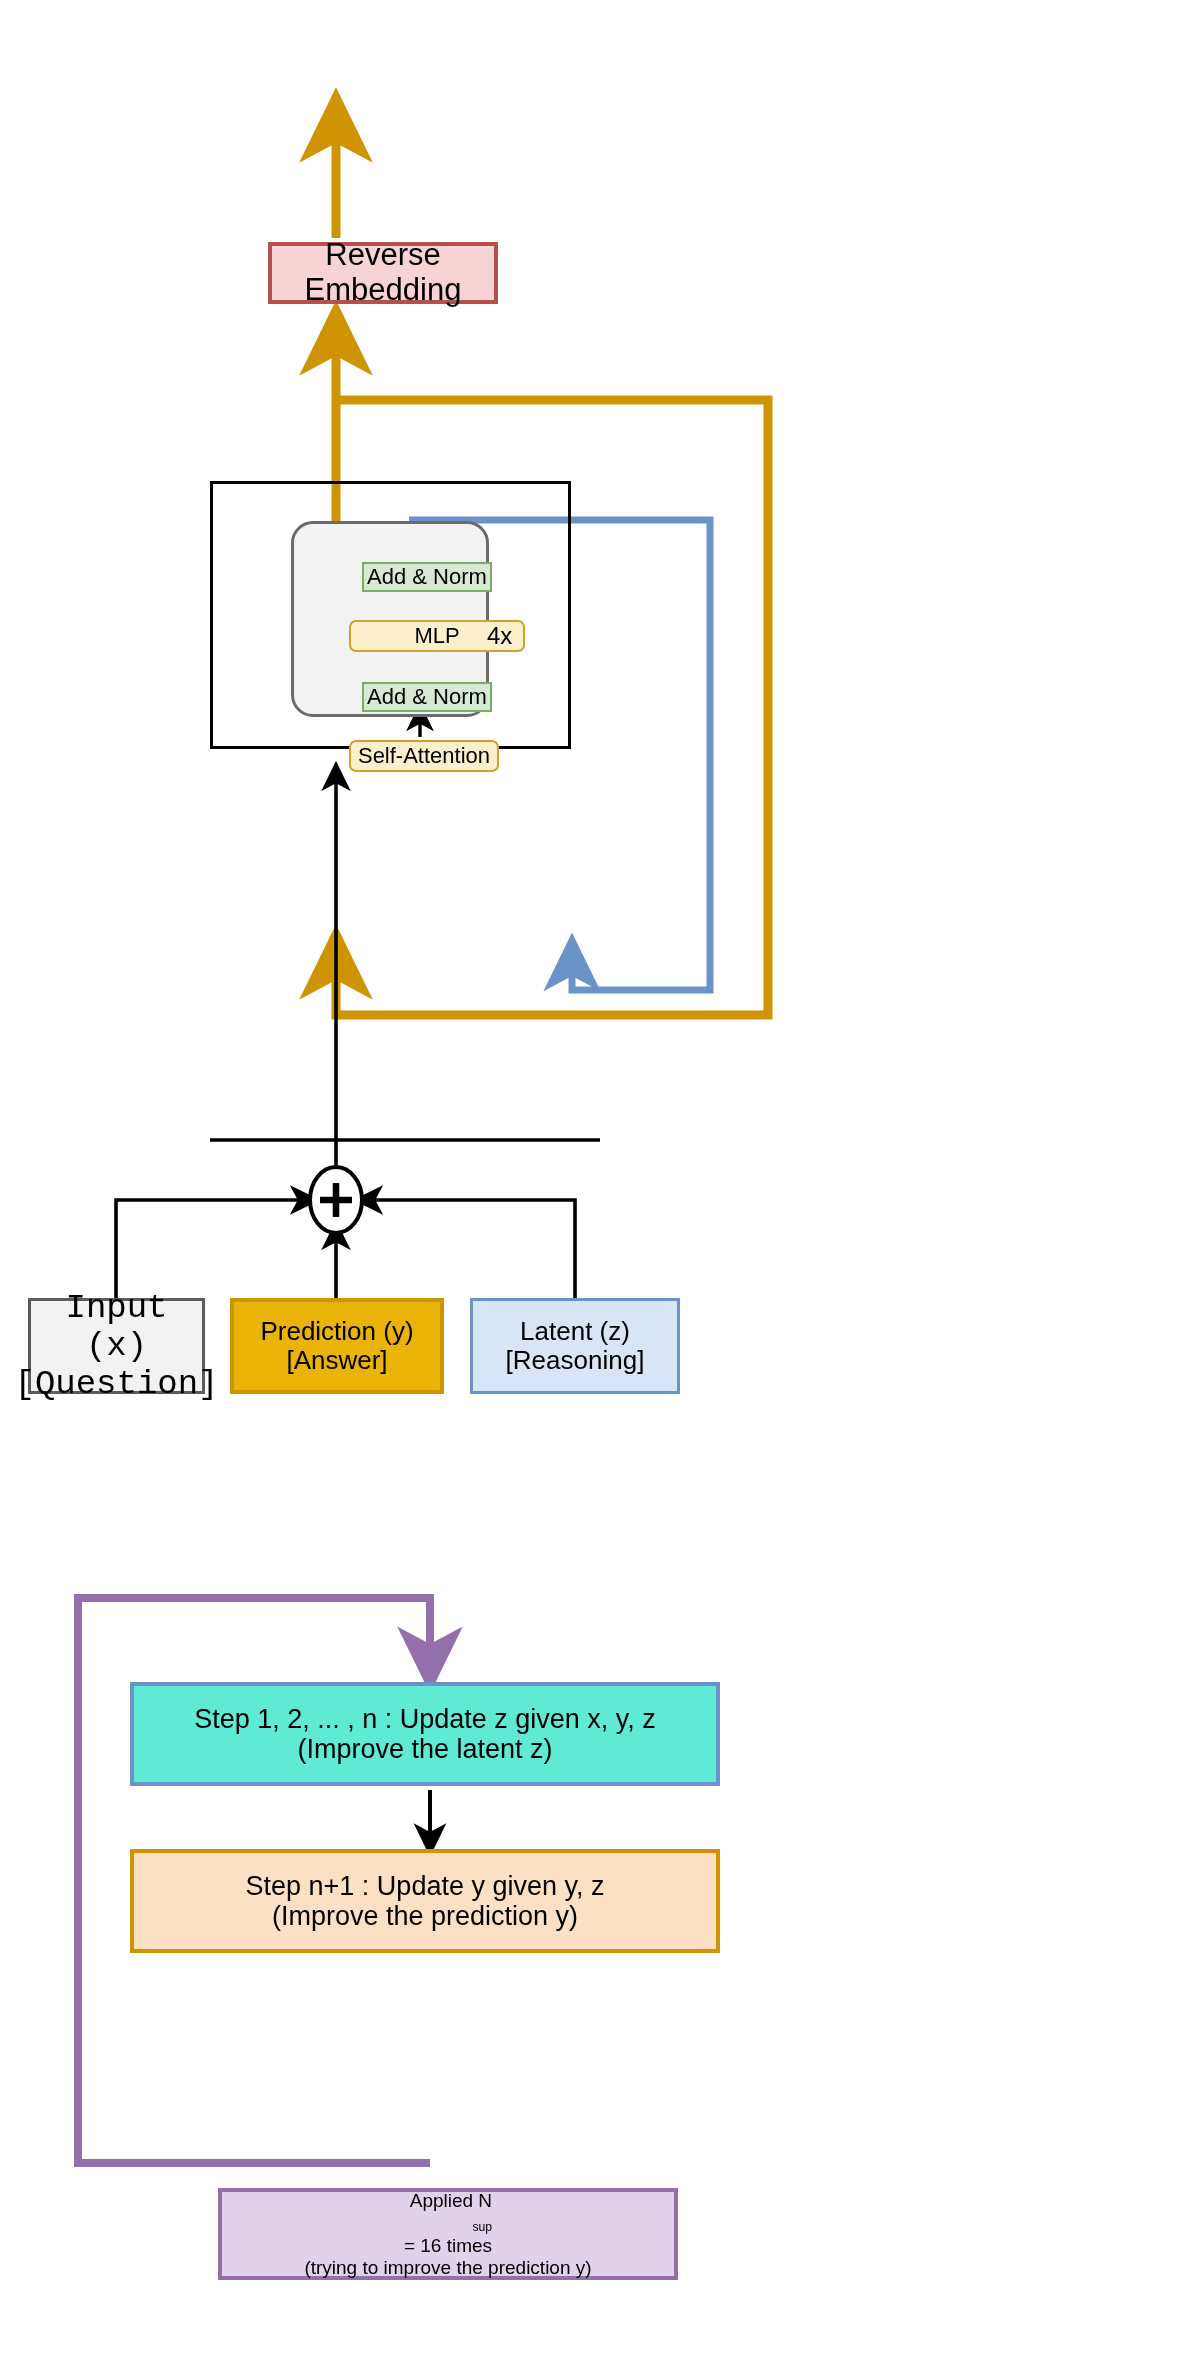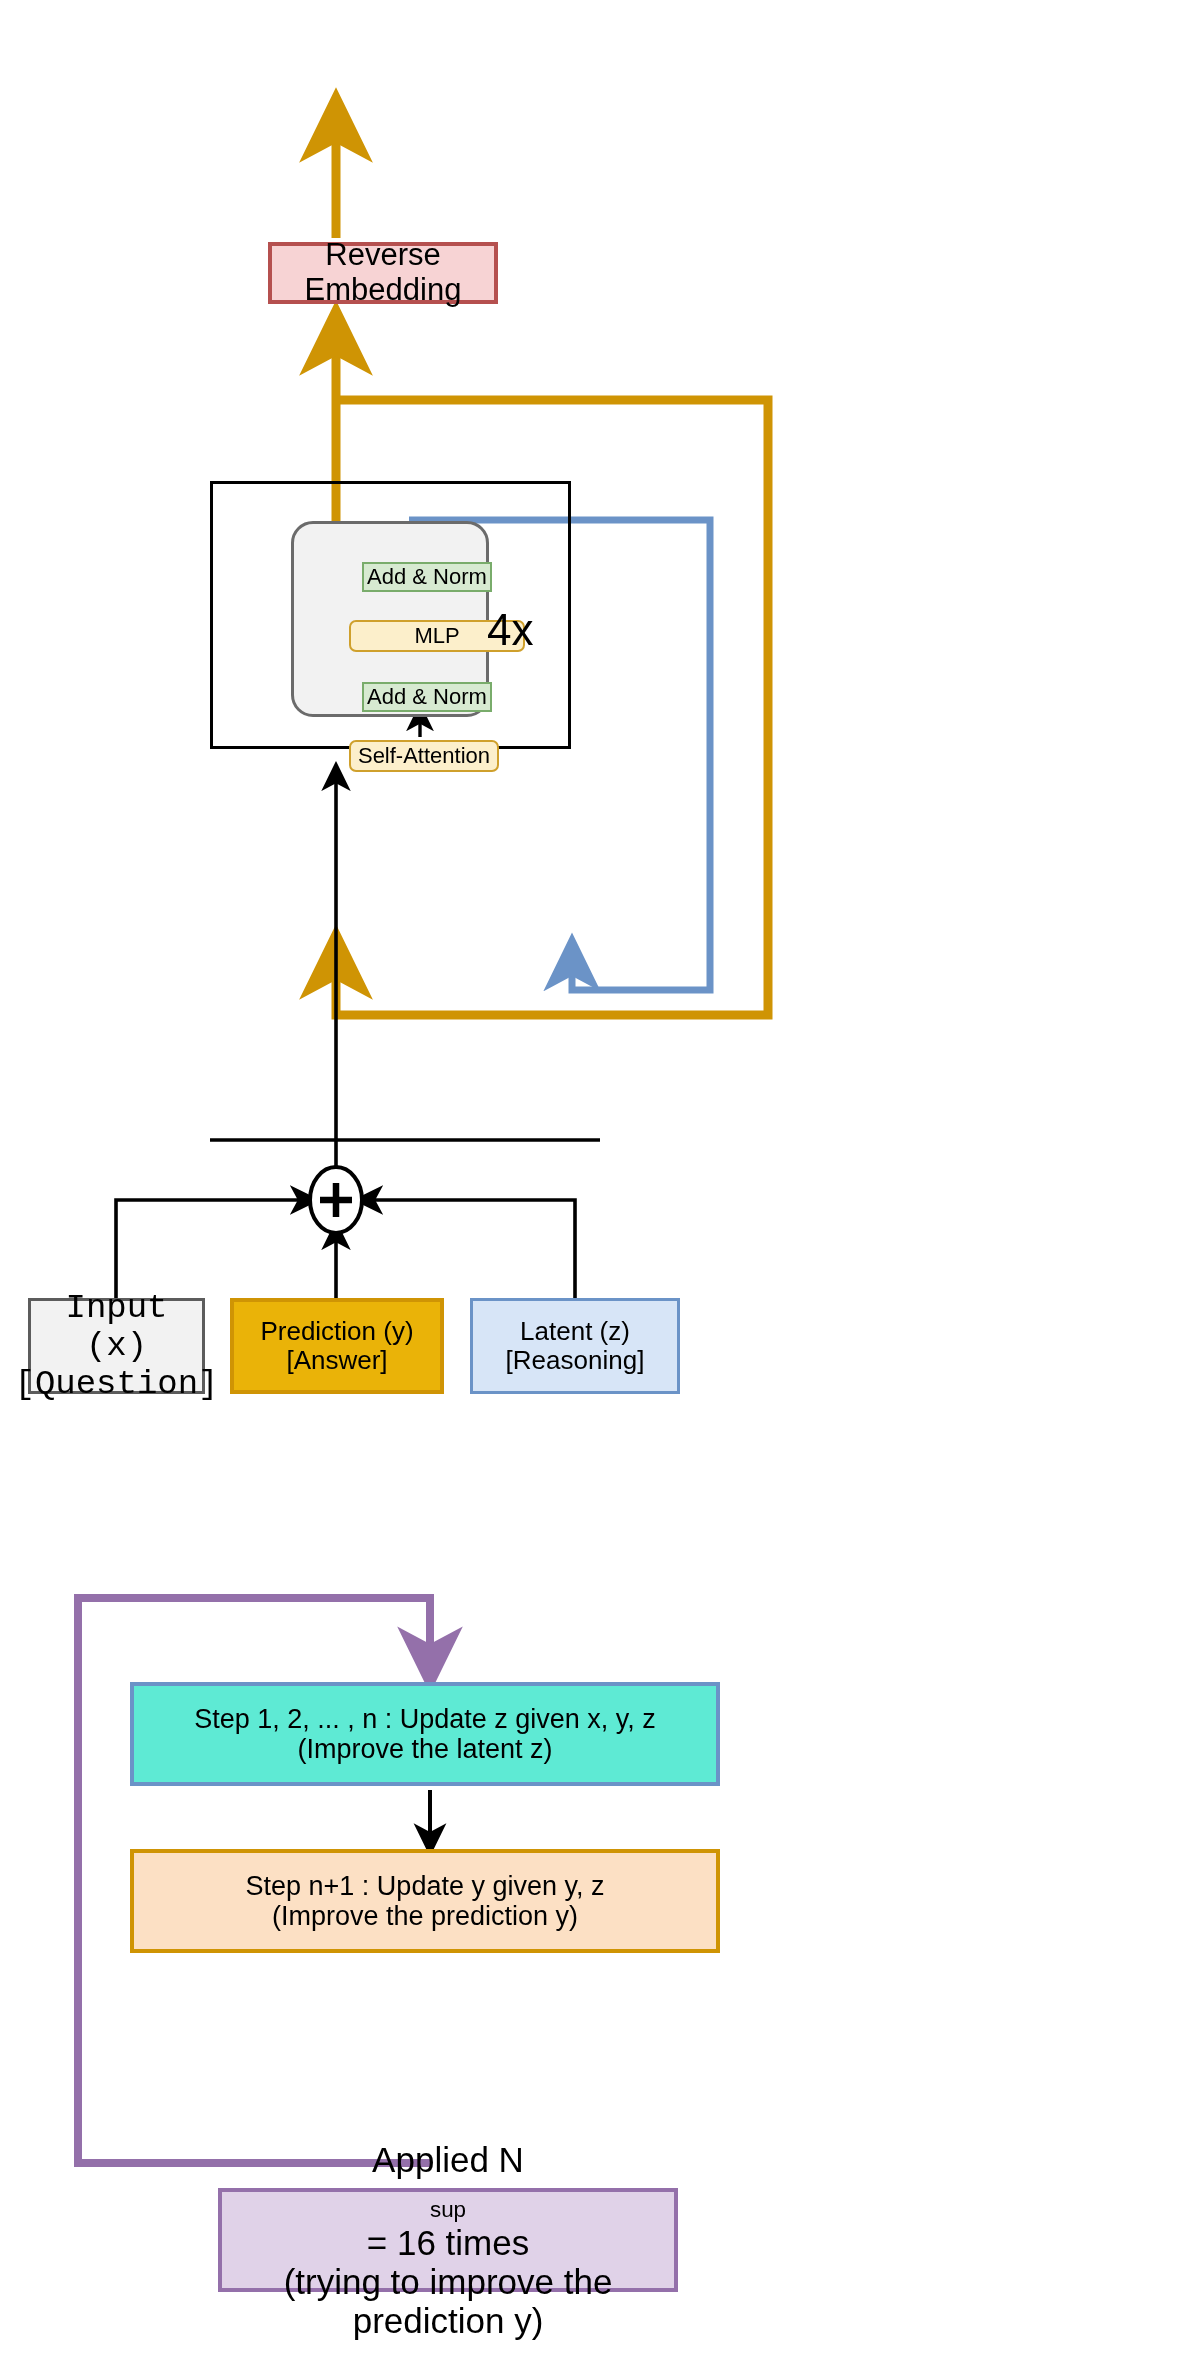--- a/index.html
+++ b/index.html
@@ -23,36 +23,36 @@
               background:#f2f2f2;border:3px solid #6b6b6b;border-radius:22px;}
 
   .n-an1{left:362px;top:562px;width:130px;height:30px;background:#d7ead1;
          border:2.5px solid #79ac6b;font-size:22px;}
   .n-mlp{left:349px;top:620px;width:176px;height:32px;background:#fcefcb;
          border:2.5px solid #cfa02c;border-radius:7px;font-size:22px;}
   .n-an2{left:362px;top:682px;width:130px;height:30px;background:#d7ead1;
          border:2.5px solid #79ac6b;font-size:22px;}
   .n-sa{left:349px;top:740px;width:150px;height:32px;background:#fcefcb;
         border:2.5px solid #cfa02c;border-radius:7px;font-size:22px;}
-  .n-4x{left:487px;top:610px;width:60px;height:40px;font-size:44px;
-        justify-content:center;align-items:flex-start;}
+  .n-4x{left:487px;top:610px;width:60px;height:40px;font-size:24px;
+        justify-content:flex-end;align-items:flex-start;}
 
   .n-input{left:28px;top:1298px;width:177px;height:96px;background:#f2f2f2;
            border:3.5px solid #5c5c5c;font-size:34px;font-family:Liberation Mono, monospace;}
   .n-pred{left:230px;top:1298px;width:214px;height:96px;background:#eab308;
           border:4px solid #cf9404;font-size:26px;}
   .n-lat{left:470px;top:1298px;width:210px;height:96px;background:#d7e5f7;
          border:3.5px solid #6b93c7;font-size:26px;}
 
   .n-stepz{left:130px;top:1682px;width:590px;height:104px;background:#5eead4;
            border:4px solid #6b93c7;font-size:27px;}
   .n-stepy{left:130px;top:1849px;width:590px;height:104px;background:#fce0c4;
            border:4px solid #cf9404;font-size:27px;}
-  .n-applied{left:218px;top:2188px;width:460px;height:104px;background:#e0d2e8;
-             border:4px solid #9470aa;font-size:35px;}
+  .n-applied{left:218px;top:2188px;width:460px;height:92px;background:#e0d2e8;
+             border:4px solid #9470aa;font-size:19px;text-align:right;}
 
   sub{font-size:0.64em;vertical-align:-0.28em;}
 </style>
 </head>
 <body>
 
 <div id="stage">
 
   <svg id="svglayer" viewBox="0 0 1200 2372">
     <defs>

